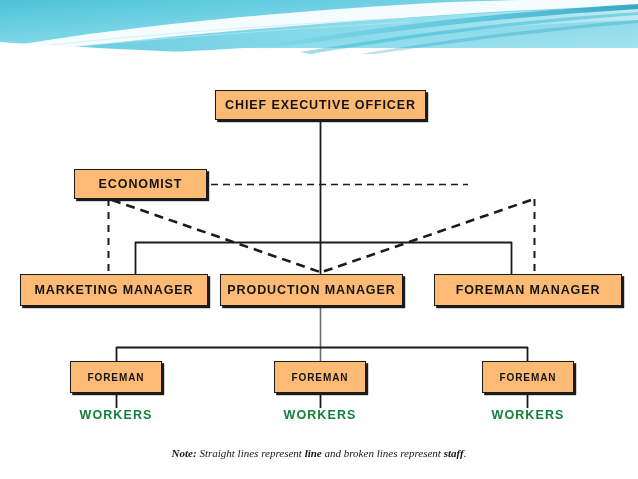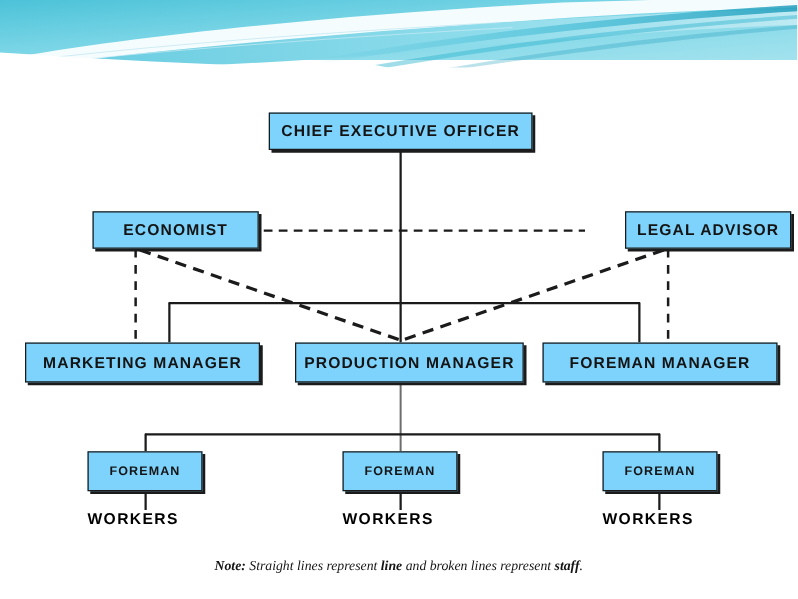--- a/index.html
+++ b/index.html
@@ -51,21 +51,21 @@
   }
   #connectors {
     position: absolute;
     left: 0; top: 0;
   }
 
   
   .node {
     position: absolute;
     box-sizing: border-box;
-    background: #7dd3fc;
+    background: #fdba74;
     border: 1.5px solid #1b1b1b;
     box-shadow: 2.2px 2.2px 0 0 #1b1b1b;
     display: flex;
     align-items: center;
     justify-content: center;
     font-family: "Liberation Sans", sans-serif;
     font-weight: bold;
     color: #141414;
     letter-spacing: 0.9px;
     white-space: nowrap;
@@ -74,22 +74,22 @@
   .node-lvl2 { font-size: 12.5px; margin-left: 32px; }
   .node-lvl3 { font-size: 12.5px; }
   .node-lvl4 { font-size: 10px; }
 
   .plain-label {
     position: absolute;
     font-family: "Liberation Sans", sans-serif;
     font-weight: bold;
     font-size: 12.5px;
     letter-spacing: 1.1px;
-    color: #000000;
-    text-align: left;
+    color: #15803d;
+    text-align: center;
     white-space: nowrap;
   }
 
   
   #note {
     position: absolute;
     left: 0;
     top: 447px;
     width: 638px;
     text-align: center;
@@ -176,25 +176,24 @@
       <line x1="534.5" y1="199" x2="534.5" y2="274" stroke="#1b1b1b" stroke-width="2" stroke-dasharray="7 6"></line>
 
       <line x1="531" y1="200" x2="322" y2="272" stroke="#1b1b1b" stroke-width="2.6" stroke-dasharray="9 6"></line>
     </svg>
   </div>
 
   <div class="node node-lvl1" style="left:215px; top:90px; width:211px; height:30px;">CHIEF EXECUTIVE OFFICER</div>
 
   <div class="node node-lvl2" style="left:42px; top:169px; width:133px; height:30px;">ECONOMIST</div>
 
-  <div class="node node-lvl2" style="left:468px; top:169px; width:133px; height:30px;">LEGAL ADVISOR</div>
 
   <div class="node node-lvl3" style="left:20px; top:274px; width:188px; height:32px;">MARKETING MANAGER</div>
 
-  <div class="node node-lvl3" style="left:236px; top:274px; width:183px; height:32px;">PRODUCTION MANAGER</div>
+  <div class="node node-lvl3" style="left:220px; top:274px; width:183px; height:32px;">PRODUCTION MANAGER</div>
 
   <div class="node node-lvl3" style="left:434px; top:274px; width:188px; height:32px;">FOREMAN MANAGER</div>
 
   <div class="node node-lvl4" style="left:70px; top:361px; width:92px; height:32px;">FOREMAN</div>
 
   <div class="node node-lvl4" style="left:274px; top:361px; width:92px; height:32px;">FOREMAN</div>
 
   <div class="node node-lvl4" style="left:482px; top:361px; width:92px; height:32px;">FOREMAN</div>
 
   <div class="plain-label" style="left:70px; top:408px; width:92px;">WORKERS</div>

